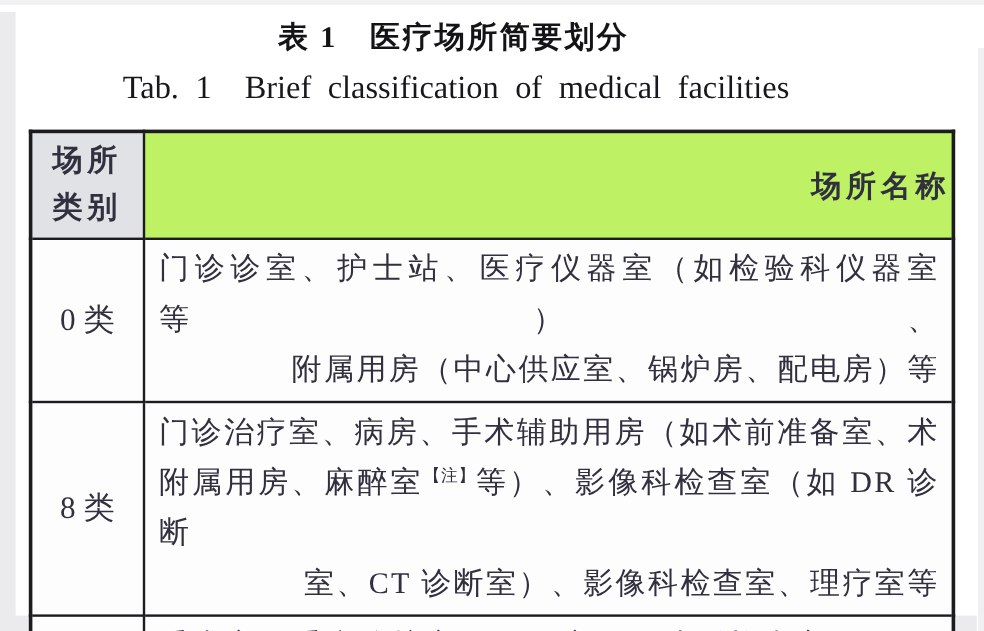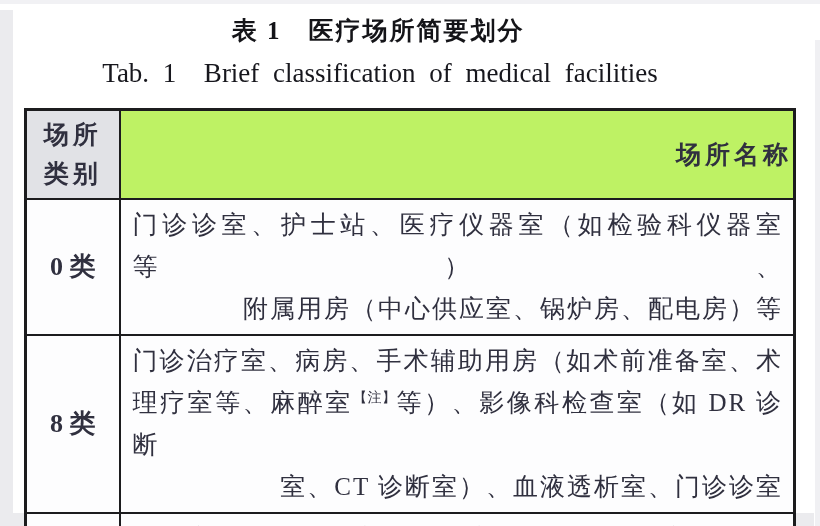--- a/index.html
+++ b/index.html
@@ -61,21 +61,20 @@
     background: #bef264;
     font-size: 25px; font-weight: bold; color: #30303f;
     text-align: right; vertical-align: middle;
     letter-spacing: 4px;
   }
 
   td.cat {
     text-align: center; vertical-align: middle;
     font-size: 26px; color: #30303f;
     padding: 0;
-    font-weight: bold;
   }
   td.names {
     vertical-align: middle;
     font-size: 25px; color: #30303f;
     padding: 4px 10px 4px 12px;
     letter-spacing: 2px;
   }
   td.names .line {
     display: block;
     line-height: 42px;
@@ -124,22 +123,22 @@
         <td class="cat">0 类</td>
         <td class="names">
           <span class="line fill">门诊诊室、护士站、医疗仪器室（如检验科仪器室等）、</span>
           <span class="line">附属用房（中心供应室、锅炉房、配电房）等</span>
         </td>
       </tr>
       <tr class="row-1">
         <td class="cat">8 类</td>
         <td class="names">
           <span class="line fill">门诊治疗室、病房、手术辅助用房（如术前准备室、术</span>
-          <span class="line fill"><span>理疗室等、麻醉室</span><sup class="note">【注】</sup><span>等）、影像科检查室（如 DR 诊断</span></span>
-          <span class="line">室、CT 诊断室）、血液透析室、门诊诊室</span>
+          <span class="line fill"><span>附属用房、麻醉室</span><sup class="note">【注】</sup><span>等）、影像科检查室（如 DR 诊断</span></span>
+          <span class="line">室、CT 诊断室）、影像科检查室、理疗室等</span>
         </td>
       </tr>
       <tr class="row-2">
         <td class="cat">2 类</td>
         <td class="names">
           <span class="line fill">手术室、重症监护室 ICU、心血管造影检查室 DSA、急</span>
 
         </td>
       </tr>
     </tbody>

